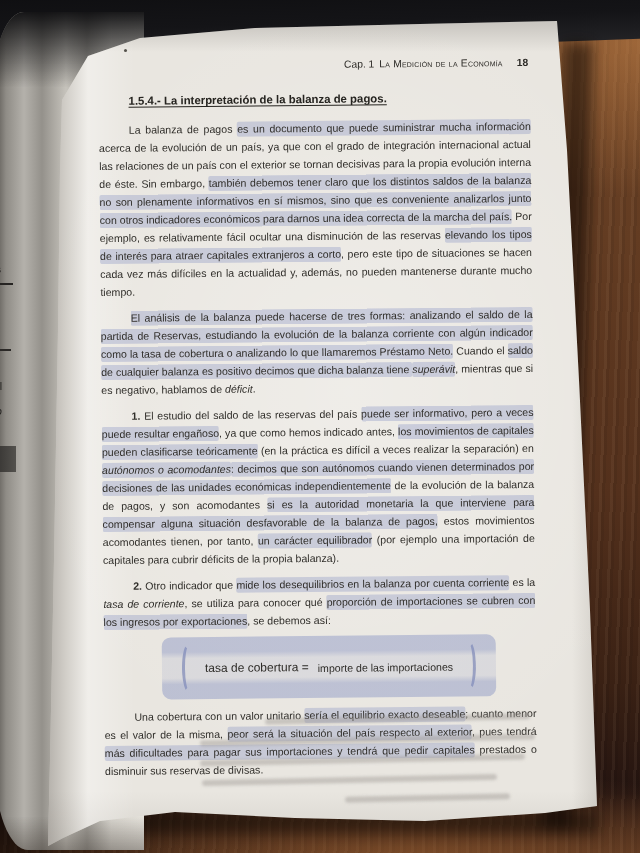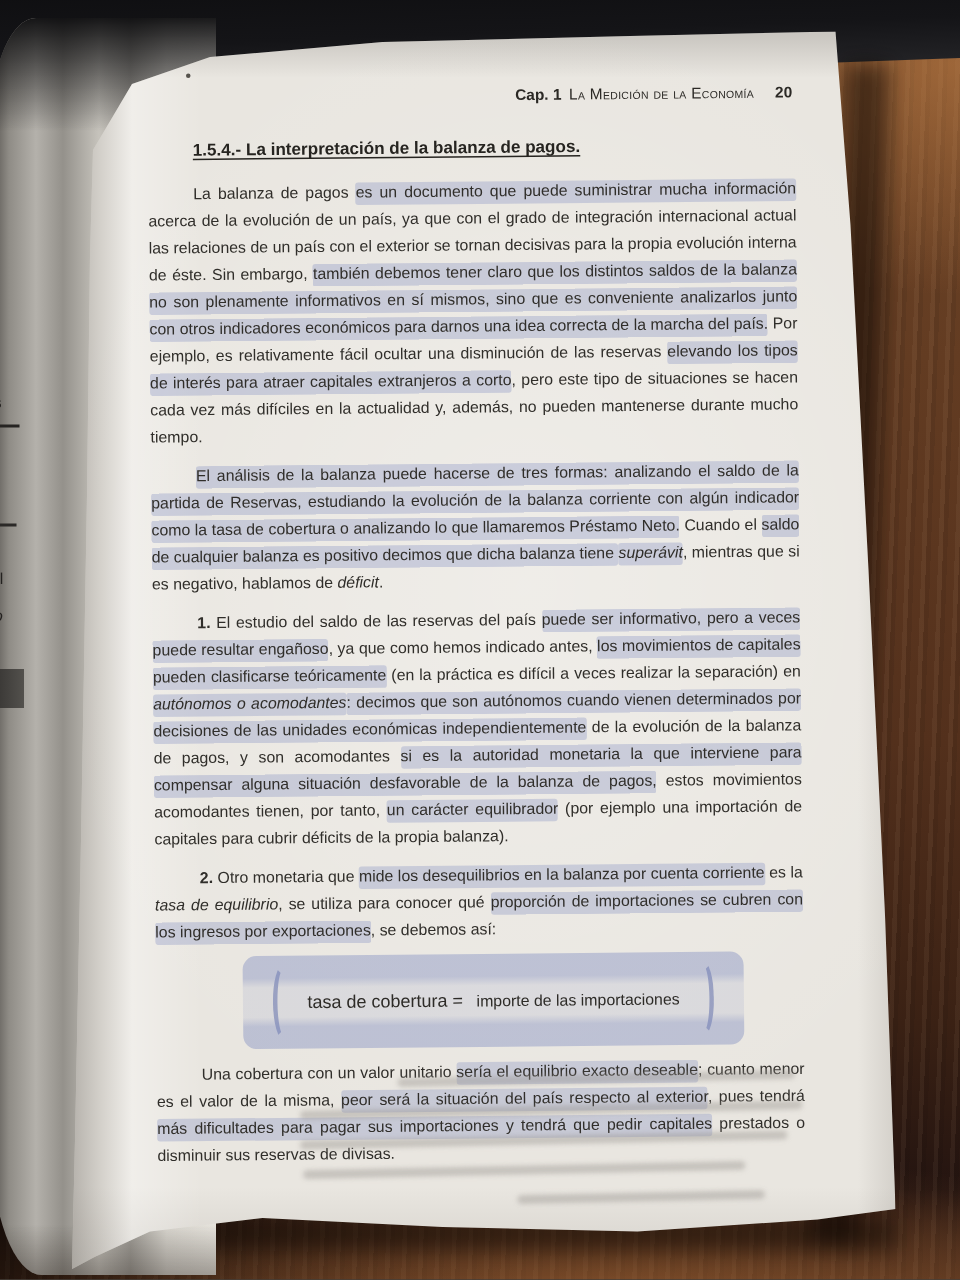--- a/index.html
+++ b/index.html
@@ -54,21 +54,21 @@
       #e9e6e0;
   }
   .ink-dot{position:absolute;left:84px;top:33px;width:3px;height:3px;border-radius:50%;background:#55524c;}
   .content{
     position:absolute;left:58px;top:30px;width:432px;
     transform:rotate(-.55deg);transform-origin:50% 0;
     color:#302e2a;font-size:10.6px;line-height:18px;text-align:justify;
   }
   .hdr{display:flex;justify-content:flex-end;align-items:baseline;gap:5px;
     font-size:10.3px;margin:10px 2px 0 0;color:#2b2925;text-align:right;}
-  .hdr .chap{font-weight:700;}
+  .hdr .chap{font-weight:400;}
   .hdr .chap-title{font-variant:small-caps;letter-spacing:.2px;}
   .hdr .pnum{font-weight:700;margin-left:9px;}
   .sec-title{margin:16px 0 0 30px;font-weight:700;font-size:11.4px;color:#262420;
     text-decoration:underline;text-underline-offset:2px;text-align:left;}
   .para{margin:8px 0 0;text-indent:30px;}
   #para-top .para:first-child{margin-top:11px;}
   .hl{background:rgba(127,140,192,.32);padding:1px 0 2px;border-radius:2px;
       box-decoration-break:clone;-webkit-box-decoration-break:clone;}
   .it{font-style:italic;}
   .bd{font-weight:700;}
@@ -111,30 +111,30 @@
 
   </div>
 
   <div class="page">
     <div class="ink-dot"></div>
 
     <div class="content">
       <div class="hdr">
         <span class="chap">Cap. 1</span>
         <span class="chap-title">La Medición de la Economía</span>
-        <span class="pnum">20</span>
+        <span class="pnum">18</span>
       </div>
 
       <div class="sec-title">1.5.4.- La interpretación de la balanza de pagos.</div>
 
       <div id="para-top">
           <p class="para"><span>La balanza de pagos </span><span class="hl">es un documento que puede suministrar mucha información</span><span> acerca de la evolución de un país, ya que con el grado de integración internacional actual las relaciones de un país con el exterior se tornan decisivas para la propia evolución interna de éste. Sin embargo, </span><span class="hl">también debemos tener claro que los distintos saldos de la balanza no son plenamente informativos en sí mismos, sino que es conveniente analizarlos junto con otros indicadores económicos para darnos una idea correcta de la marcha del país.</span><span> Por ejemplo, es relativamente fácil ocultar una disminución de las reservas </span><span class="hl">elevando los tipos de interés para atraer capitales extranjeros a corto</span><span>, pero este tipo de situaciones se hacen cada vez más difíciles en la actualidad y, además, no pueden mantenerse durante mucho tiempo.</span></p>
           <p class="para"><span class="hl">El análisis de la balanza puede hacerse de tres formas: analizando el saldo de la partida de Reservas, estudiando la evolución de la balanza corriente con algún indicador como la tasa de cobertura o analizando lo que llamaremos Préstamo Neto.</span><span> Cuando el </span><span class="hl">saldo de cualquier balanza es positivo decimos que dicha balanza tiene </span><span class="hl it">superávit</span><span>, mientras que si es negativo, hablamos de </span><span class="it">déficit</span><span>.</span></p>
           <p class="para"><span class="bd">1.</span><span> El estudio del saldo de las reservas del país </span><span class="hl">puede ser informativo, pero a veces puede resultar engañoso</span><span>, ya que como hemos indicado antes, </span><span class="hl">los movimientos de capitales pueden clasificarse teóricamente</span><span> (en la práctica es difícil a veces realizar la separación) en </span><span class="hl it">autónomos o acomodantes</span><span class="hl">: decimos que son autónomos cuando vienen determinados por decisiones de las unidades económicas independientemente</span><span> de la evolución de la balanza de pagos, y son acomodantes </span><span class="hl">si es la autoridad monetaria la que interviene para compensar alguna situación desfavorable de la balanza de pagos,</span><span> estos movimientos acomodantes tienen, por tanto, </span><span class="hl">un carácter equilibrador</span><span> (por ejemplo una importación de capitales para cubrir déficits de la propia balanza).</span></p>
-          <p class="para"><span class="bd">2.</span><span> Otro monetaria que </span><span class="hl">mide los desequilibrios en la balanza por cuenta corriente</span><span> es la </span><span class="it">tasa de equilibrio</span><span>, se utiliza para conocer qué </span><span class="hl">proporción de importaciones se cubren con los ingresos por exportaciones</span><span>, se debemos así:</span></p>
+          <p class="para"><span class="bd">2.</span><span> Otro indicador que </span><span class="hl">mide los desequilibrios en la balanza por cuenta corriente</span><span> es la </span><span class="it">tasa de corriente</span><span>, se utiliza para conocer qué </span><span class="hl">proporción de importaciones se cubren con los ingresos por exportaciones</span><span>, se debemos así:</span></p>
         </div>
 
       <div class="formula">
         <div class="formula-hl"></div>
         <span class="mark-paren paren-l"></span>
         <span class="f-lhs">tasa de cobertura =</span>
         <span class="frac">
           <span class="den">importe de las importaciones</span>
         </span>
         <span class="mark-paren paren-r"></span>

